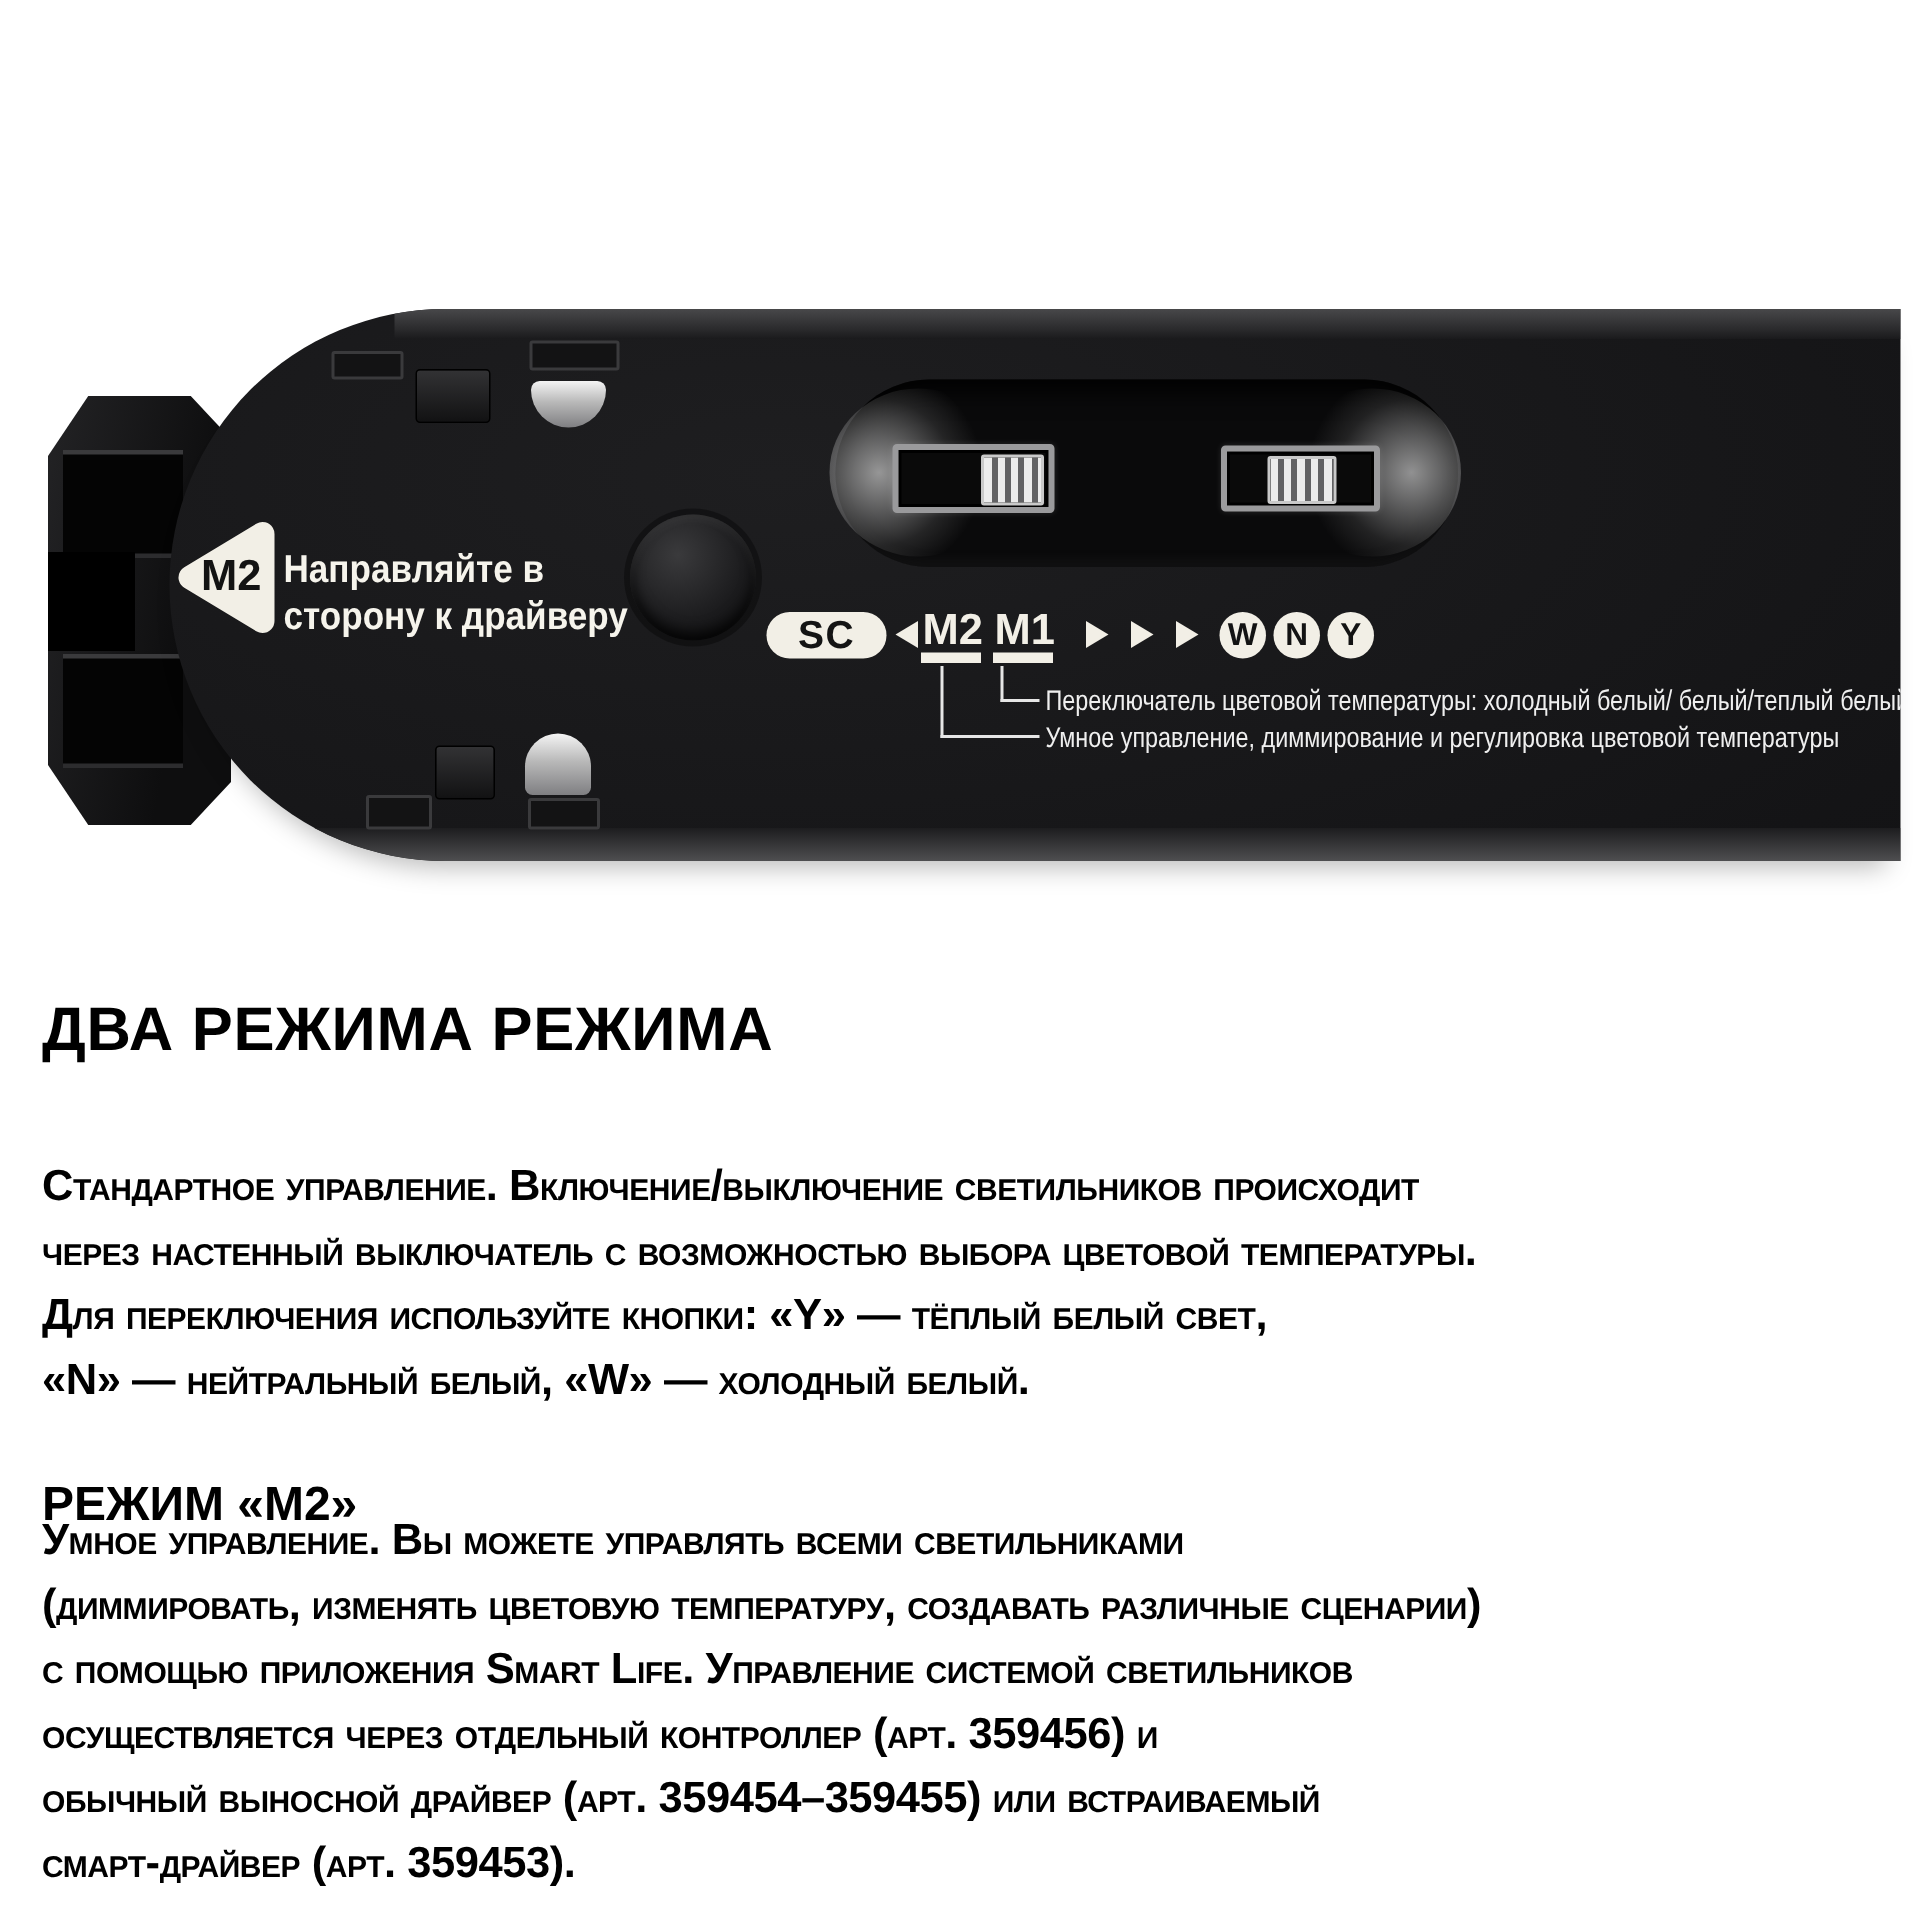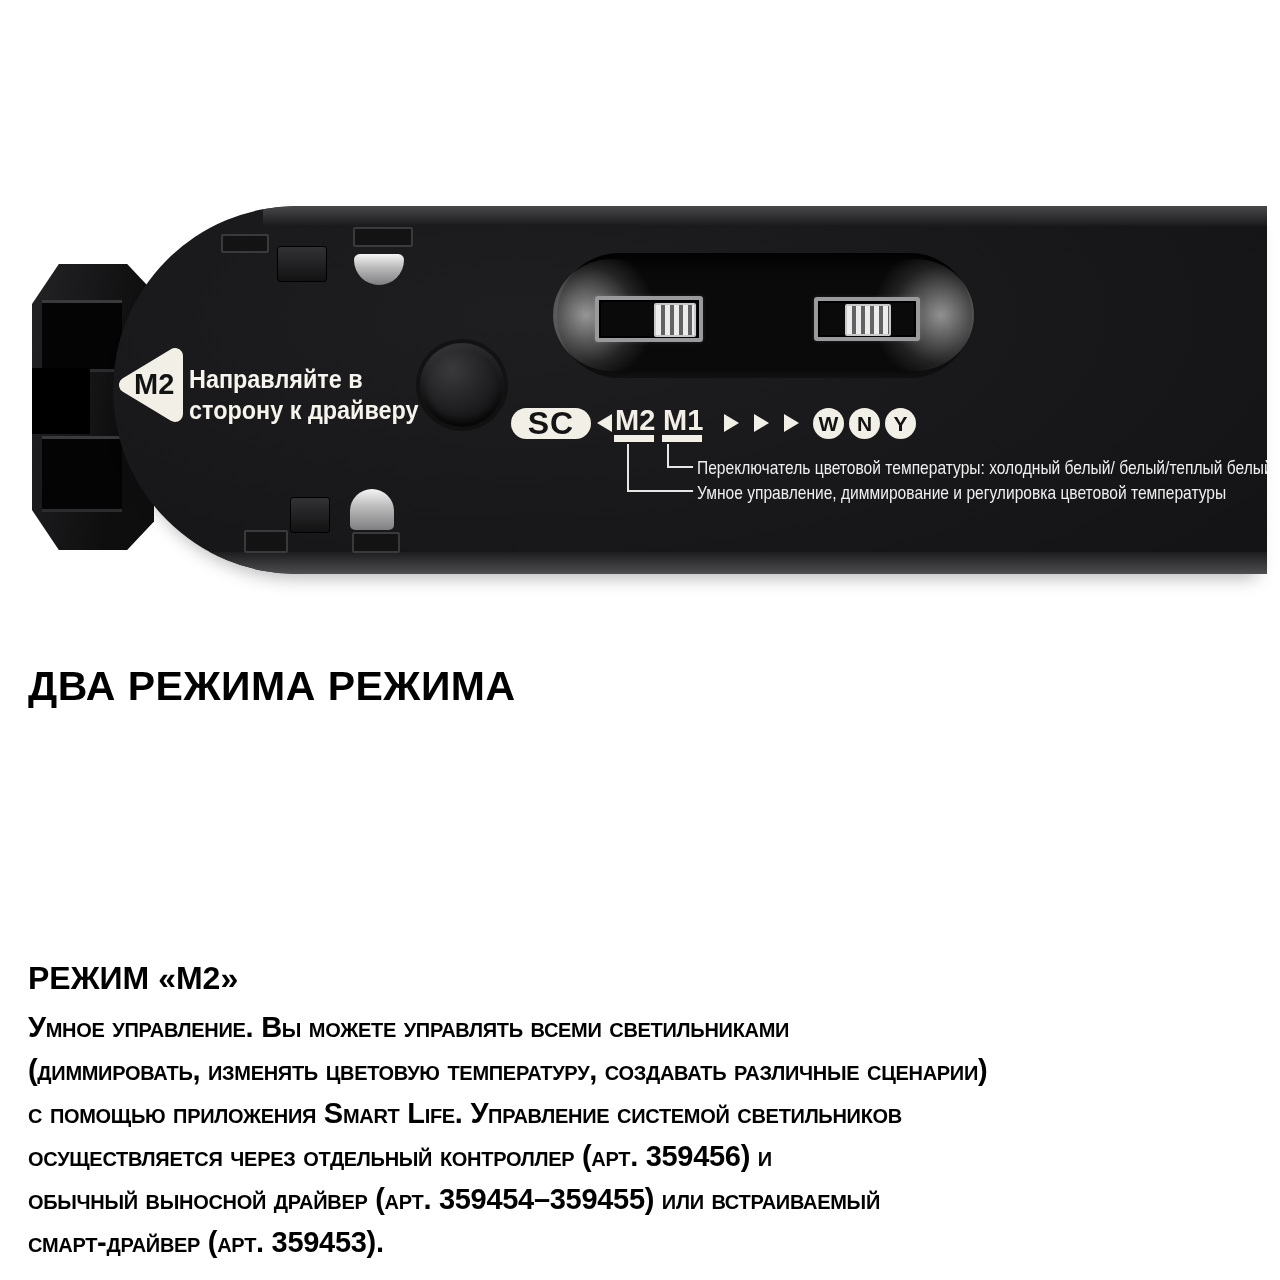--- a/index.html
+++ b/index.html
@@ -46,21 +46,21 @@
     box-shadow:inset 0 3px 6px rgba(255,255,255,.08), inset 0 -5px 9px rgba(0,0,0,.85), 0 0 0 4px rgba(0,0,0,.35);}
 
   .pointer{left:2px;top:137px;width:70px;height:84px;}
   .pointer-badge{position:absolute;left:19px;top:25px;font-size:29px;font-weight:bold;color:#131313;}
   .pointer-label{left:76px;top:158px;font-size:26px;font-weight:bold;color:#f6f4ec;
     line-height:31px;white-space:nowrap;transform:scaleX(.9);transform-origin:0 0;}
 
   .cream{background:#f2efe6;}
   .sc-badge{left:398px;top:202px;width:80px;height:31px;border-radius:16px;
     display:flex;align-items:center;justify-content:center;
-    font-size:32px;font-weight:bold;color:#141414;letter-spacing:1px;}
+    font-size:26px;font-weight:bold;color:#141414;letter-spacing:1px;}
   .tri{width:0;height:0;border-top:9px solid transparent;border-bottom:9px solid transparent;}
   .tri.left{border-right:15px solid #f2efe6;}
   .tri.right{border-left:15px solid #f2efe6;}
   .legend-label{top:198px;font-size:29px;font-weight:bold;color:#f2efe6;white-space:nowrap;}
   .legend-underline{top:229px;width:40px;height:7px;background:#f2efe6;}
   .temp-btn{top:202px;width:31px;height:31px;border-radius:50%;
     display:flex;align-items:center;justify-content:center;
     font-size:21px;font-weight:bold;color:#131313;}
 
   .cl{background:#e6e6e6;}
@@ -139,22 +139,26 @@
     <div class="abs cl" style="left:554px;top:260px;width:26px;height:2px;"></div>
     <div class="abs cl" style="left:514px;top:238px;width:2px;height:48px;"></div>
     <div class="abs cl" style="left:514px;top:284px;width:66px;height:2px;"></div>
 
     <div class="abs callout-text" style="left:584px;top:251px;">Переключатель цветовой температуры: холодный белый/ белый/теплый белый</div>
     <div class="abs callout-text" style="left:584px;top:276px;">Умное управление, диммирование и регулировка цветовой температуры</div>
   </div>
 
   <h1 class="abs title" style="margin:0;">ДВА РЕЖИМА РЕЖИМА</h1>
 
+  <p class="abs para" style="margin:0;top:770px;">Стандартное управление. Включение/выключение светильников происходит
+через настенный выключатель с возможностью выбора цветовой температуры.
+Для переключения используйте кнопки: «Y» — тёплый белый свет,
+«N» — нейтральный белый, «W» — холодный белый.</p>
 
-  <h2 class="abs sec-heading" style="margin:0;top:960px;">РЕЖИМ «М2»</h2>
+  <h2 class="abs sec-heading" style="margin:0;top:984px;">РЕЖИМ «М2»</h2>
   <p class="abs para" style="margin:0;top:1006px;">Умное управление. Вы можете управлять всеми светильниками
 (диммировать, изменять цветовую температуру, создавать различные сценарии)
 с помощью приложения Smart Life. Управление системой светильников
 осуществляется через отдельный контроллер (арт. 359456) и
 обычный выносной драйвер (арт. 359454–359455) или встраиваемый
 смарт-драйвер (арт. 359453).</p>
 
 </div>
 
 </body></html>

